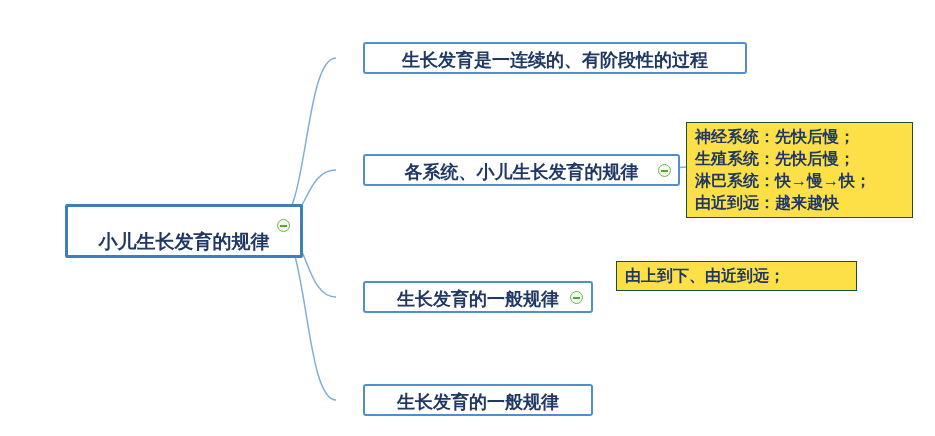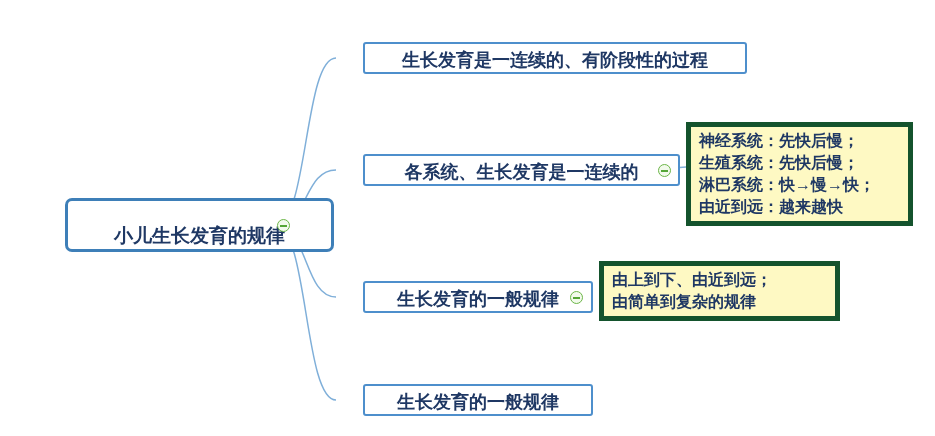--- a/index.html
+++ b/index.html
@@ -29,48 +29,48 @@
     border: 2px solid #4e8fcc;
     color: #1f3864;
     font-weight: bold;
     display: flex;
     align-items: flex-end;
     justify-content: center;
     white-space: nowrap;
     margin-left: 27px;
   }
   .root-node {
-    left: 38px; top: 198px; width: 269px; height: 54px;
+    left: 38px; top: 204px; width: 238px; height: 54px;
     border-width: 3px;
     border-color: #3e7fb8;
-    border-radius: 7px;
+    border-radius: 2px;
     font-size: 19px;
   }
   .branch {
     border-radius: 3px;
     font-size: 18px;
     height: 32px;
   }
   .branch-1 { left: 336px; top: 42px;  width: 384px; }
   .branch-2 { left: 336px; top: 154px; width: 317px; }
   .branch-3 { left: 336px; top: 281px; width: 230px; }
   .branch-4 { left: 336px; top: 384px; width: 230px; }
   .detail {
     position: absolute;
-    background: #fef9c3;
-    border: 5px solid #14532d;
+    background: #fde047;
+    border: 1px solid #14532d;
     color: #1f3864;
     font-weight: bold;
     font-size: 16px;
     line-height: 22px;
     padding: 3px 8px;
     white-space: nowrap;
   }
   .detail-1 { left: 686px; top: 122px; width: 227px; }
-  .detail-2 { left: 599px; top: 261px; width: 241px; }
+  .detail-2 { left: 616px; top: 261px; width: 241px; }
   .collapse {
     position: absolute;
     width: 13px; height: 13px;
     border-radius: 50%;
     border: 1px solid #6cb648;
     background: #f2faec;
     cursor: pointer;
   }
   .collapse::after {
     content: "";
@@ -100,38 +100,37 @@
   <div class="node root-node">
     <span>小儿生长发育的规律</span>
   </div>
   <span class="collapse collapse-root"></span>
 
   <div class="node branch branch-1">
     <span>生长发育是一连续的、有阶段性的过程</span>
   </div>
 
   <div class="node branch branch-2">
-    <span>各系统、生长发育是一连续的</span>
+    <span>各系统、小儿生长发育的规律</span>
   </div>
   <span class="collapse collapse-b2"></span>
 
   <div class="detail detail-1">
     <div>神经系统：先快后慢；</div>
     <div>生殖系统：先快后慢；</div>
     <div>淋巴系统：快→慢→快；</div>
     <div>由近到远：越来越快</div>
   </div>
 
   <div class="node branch branch-3">
     <span>生长发育的一般规律</span>
   </div>
   <span class="collapse collapse-b3"></span>
 
   <div class="detail detail-2">
     <div>由上到下、由近到远；</div>
-    <div>由简单到复杂的规律</div>
   </div>
 
   <div class="node branch branch-4">
     <span>生长发育的一般规律</span>
   </div>
 
 </div>
 
 </body></html>

